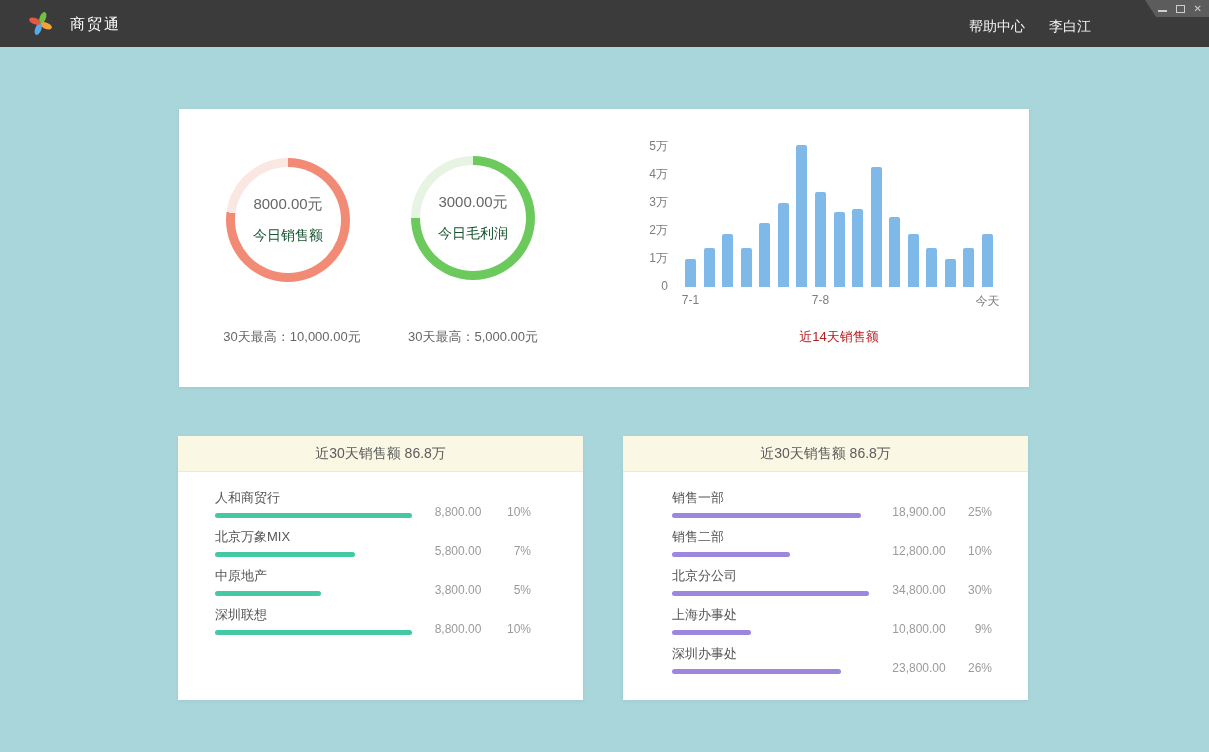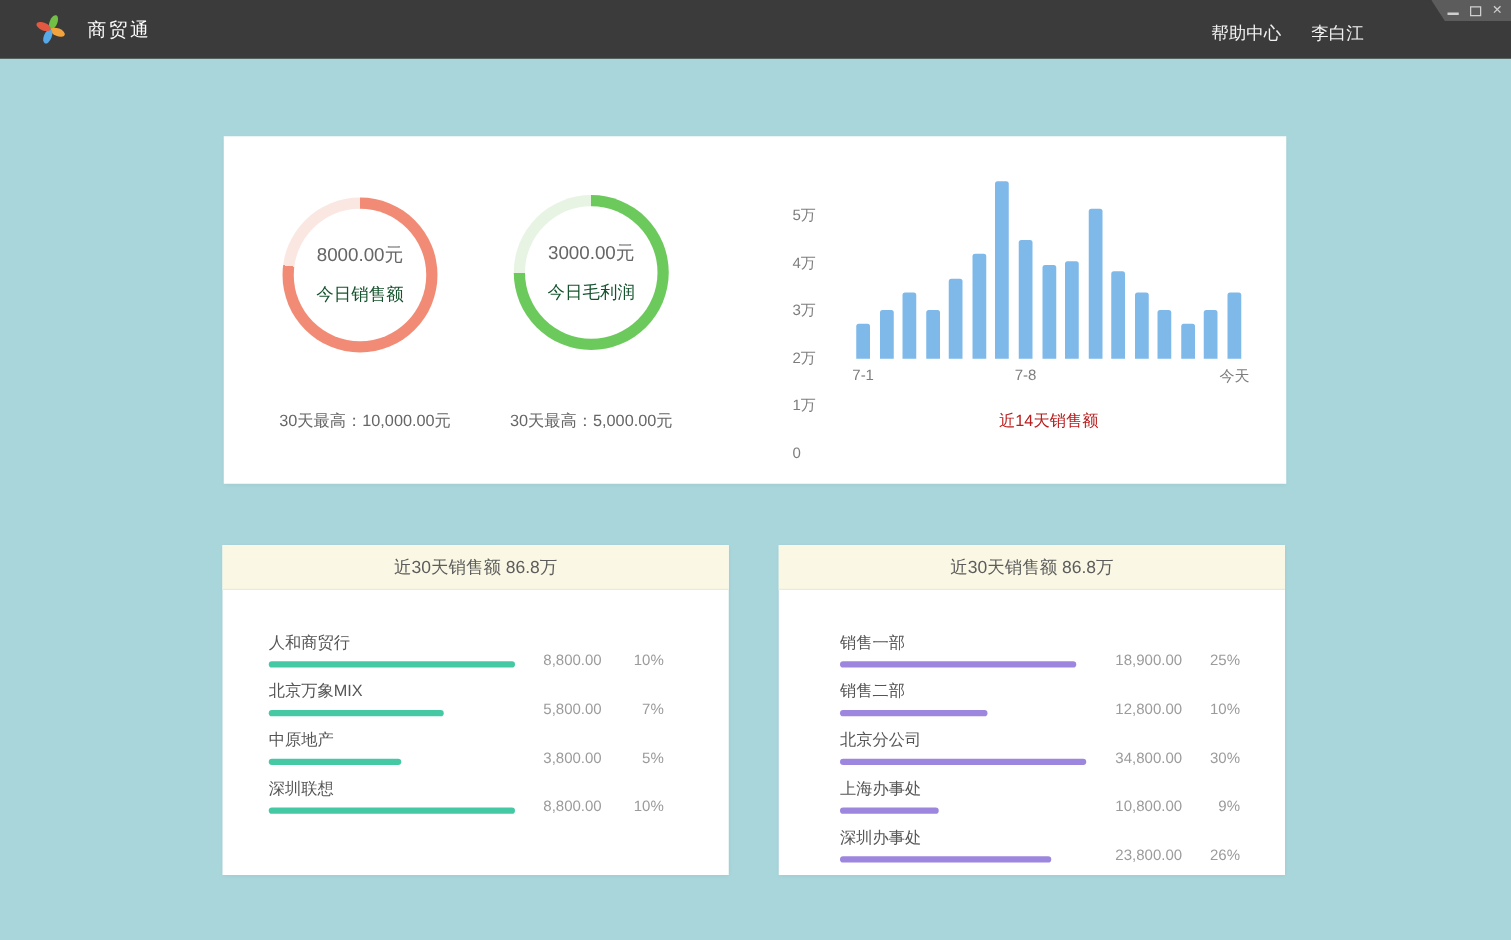--- a/index.html
+++ b/index.html
@@ -31,31 +31,31 @@
   .donut-2 { left:232px; top:47px; }
   .donut-hole { position:absolute; left:9px; top:9px; width:106px; height:106px; border-radius:50%;
     background:#fff; display:flex; flex-direction:column; align-items:center; justify-content:center; gap:13px; }
   .donut-value { font-size:15px; color:#666; }
   .donut-label { font-size:14px; color:#14532d; }
   .donut-footnote { position:absolute; width:220px; text-align:center; font-size:13px; color:#666; top:219px; }
   .fn-1 { left:3px; } .fn-2 { left:184px; }
   
   .bc-yaxis { position:absolute; left:455px; top:31px; width:34px; height:152px;
     display:flex; flex-direction:column; justify-content:space-between; }
-  .bc-yaxis span { font-size:12px; color:#7d7d7d; text-align:left; line-height:12px;margin-top:26px; }
+  .bc-yaxis span { font-size:12px; color:#7d7d7d; text-align:right; line-height:12px; }
   .bc-plot { position:absolute; left:506px; top:33px; width:308px; height:145px;
     display:flex; justify-content:space-between; align-items:flex-end; }
   .vbar { width:11px; border-radius:2px 2px 0 0; }
   .bc-xaxis { position:absolute; left:506px; top:184px; width:308px; height:14px; }
   .bc-xaxis span { position:absolute; transform:translateX(-50%); font-size:12px; color:#7d7d7d; white-space:nowrap; }
   .bc-title { position:absolute; left:506px; top:219px; width:308px; text-align:center; font-size:13px; color:#b91c1c; }
   
   .rank-header { height:36px; background:#faf8e4; border-bottom:1px solid #eceadb;
     display:flex; align-items:center; justify-content:center; font-size:14px; color:#5c5c5c; }
-  .rank-body { padding-top:34px; }
+  .rank-body { padding-top:18px; }
   .card-bl .rank-body { padding-left:37px; padding-right:52px; }
   .card-br .rank-body { padding-left:49px; padding-right:36px; }
   .rank-item { position:relative; margin-bottom:11px; }
   .rank-label { font-size:13px; color:#555; line-height:16px; }
   .card-br .rank-label { margin-left:0; }
   .rank-bar { height:5px; border-radius:3px; margin-top:7px; }
   .rank-values { position:absolute; right:0; top:15px; display:flex; }
   .rank-value { font-size:12px; color:#9b9b9b; width:80px; text-align:center; }
   .rank-pct { font-size:12px; color:#9b9b9b; width:33px; text-align:right; }
 </style>

